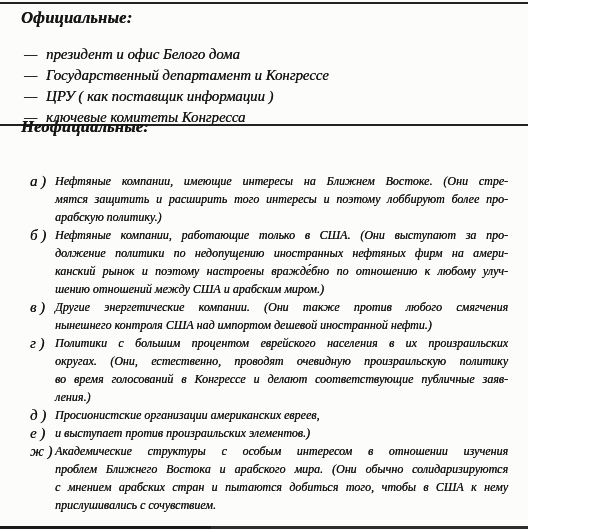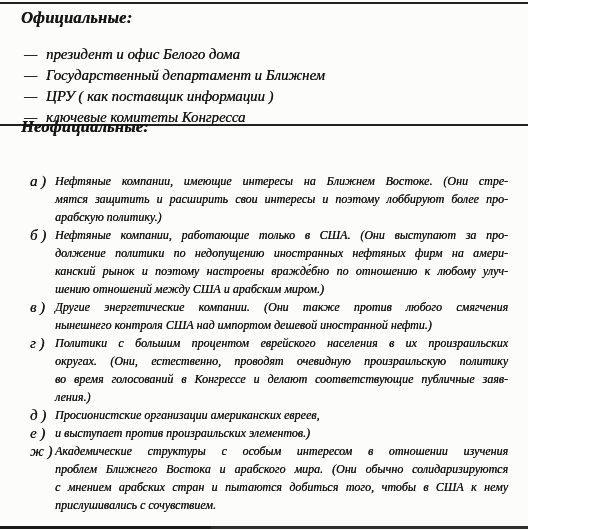--- a/index.html
+++ b/index.html
@@ -89,42 +89,42 @@
 
   <div class="heading heading-official">Официальные:</div>
 
   <div class="dash-list">
     <div class="drow">
       <span class="dash">—</span>
       <span>президент и офис Белого дома</span>
     </div>
     <div class="drow">
       <span class="dash">—</span>
-      <span>Государственный департамент и Ближнем</span>
+      <span>Государственный департамент и Конгрессе</span>
     </div>
     <div class="drow">
       <span class="dash">—</span>
       <span>ЦРУ ( как поставщик информации )</span>
     </div>
     <div class="drow">
       <span class="dash">—</span>
       <span>ключевые комитеты Конгресса</span>
     </div>
   </div>
 
   <div class="rule rule-mid"></div>
 
   <div class="heading heading-unofficial">Неофициальные:</div>
 
   <div class="items">
 
     <div class="item">
       <span class="marker">а )</span>
       <div class="line j">Нефтяные компании, имеющие интересы на Ближнем Востоке. (Они стре-</div>
-      <div class="line j">мятся защитить и расширить свои интересы и поэтому лоббируют более про-</div>
+      <div class="line j">мятся защитить и расширить того интересы и поэтому лоббируют более про-</div>
       <div class="line">арабскую политику.)</div>
     </div>
 
     <div class="item">
       <span class="marker">б )</span>
       <div class="line j">Нефтяные компании, работающие только в США. (Они выступают за про-</div>
       <div class="line j">должение политики по недопущению иностранных нефтяных фирм на амери-</div>
       <div class="line j">канский рынок и поэтому настроены вражде́бно по отношению к любому улуч-</div>
       <div class="line">шению отношений между США и арабским миром.)</div>
     </div>

